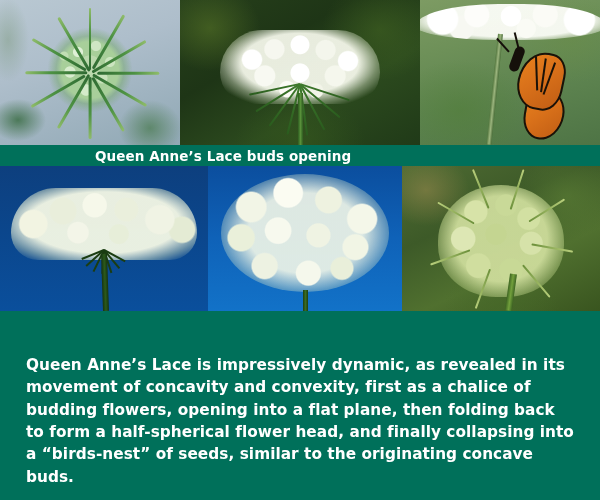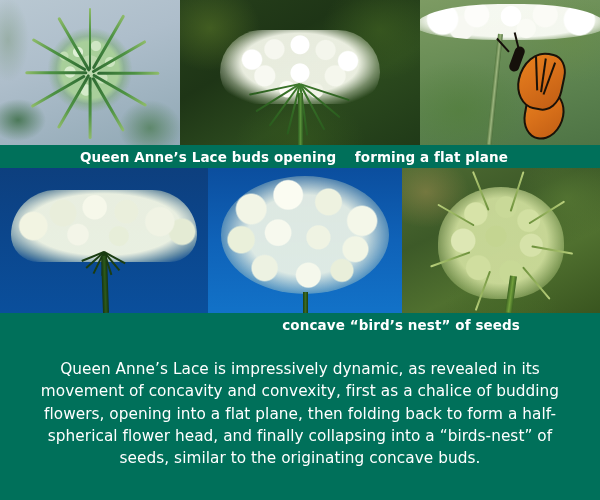--- a/index.html
+++ b/index.html
@@ -20,40 +20,40 @@
   .photo-row{display:flex;width:600px;}
   .photo-row.row1{height:145px;}
   .photo-row.row2{height:145px;}
   .photo{position:relative;overflow:hidden;}
 
   
   .caption-band{
     position:relative;
     height:23px;width:528px;
     background:#00705a;
+    margin-left:15px;
   }
   .caption{
     position:absolute;top:50%;transform:translateY(-50%);
     color:#ffffff;
     font-size:13.5px;
     font-weight:bold;
     letter-spacing:.1px;
     white-space:nowrap;
   }
 
   
   .body-text{
     flex:1;
     padding:22px 26px 12px 26px;
     color:#ffffff;
     font-size:15.3px;
     line-height:1.46;
-    font-weight:normal;
+    font-weight:bold;
     letter-spacing:.05px;
-    text-align:center;
   }
 
   
   .p1{
     width:180px;height:145px;
     background:
       radial-gradient(ellipse 40px 30px at 18px 120px, rgba(60,110,70,.85), transparent 70%),
       radial-gradient(ellipse 45px 40px at 150px 128px, rgba(70,120,75,.7), transparent 70%),
       radial-gradient(ellipse 30px 60px at 8px 40px, rgba(120,150,120,.45), transparent 70%),
       linear-gradient(160deg,#b9c8d2 0%,#aebecb 40%,#9fb3c0 70%,#90a8b4 100%);
@@ -335,21 +335,20 @@
         <div class="body-seg"></div>
         <div class="antenna" style="left:-8px;top:-16px;transform:rotate(-42deg)"></div>
         <div class="antenna" style="left:2px;top:-18px;transform:rotate(-14deg)"></div>
       </div>
     </div>
 
   </div>
 
   <div class="caption-band">
     <div class="caption" style="left:80px">Queen Anne’s Lace buds opening</div>
-    <div class="caption" style="right:20px">forming a flat plane</div>
   </div>
 
   <div class="photo-row row2">
 
     <div class="photo p4">
       <div class="dome"></div>
       <div class="ray" style="transform:rotate(-62deg)"></div>
       <div class="ray" style="transform:rotate(-40deg)"></div>
       <div class="ray" style="transform:rotate(-18deg)"></div>
       <div class="ray" style="transform:rotate(4deg)"></div>
@@ -373,18 +372,17 @@
       <div class="tendril" style="transform:rotate(200deg) translateY(-53px)"></div>
       <div class="tendril" style="transform:rotate(250deg) translateY(-54px)"></div>
       <div class="tendril" style="transform:rotate(300deg) translateY(-52px)"></div>
       <div class="tendril" style="transform:rotate(338deg) translateY(-54px)"></div>
       <div class="stem6"></div>
     </div>
 
   </div>
 
   <div class="caption-band">
-    <div class="caption" style="right:8px">concave “bird’s nest” of seeds</div>
   </div>
 
   <div class="body-text">Queen Anne’s Lace is impressively dynamic, as revealed in its movement of concavity and convexity, first as a chalice of budding flowers, opening into a flat plane, then folding back to form a half-spherical flower head, and finally collapsing into a “birds-nest” of seeds, similar to the originating concave buds.</div>
 
 </div>
 
 </body></html>

